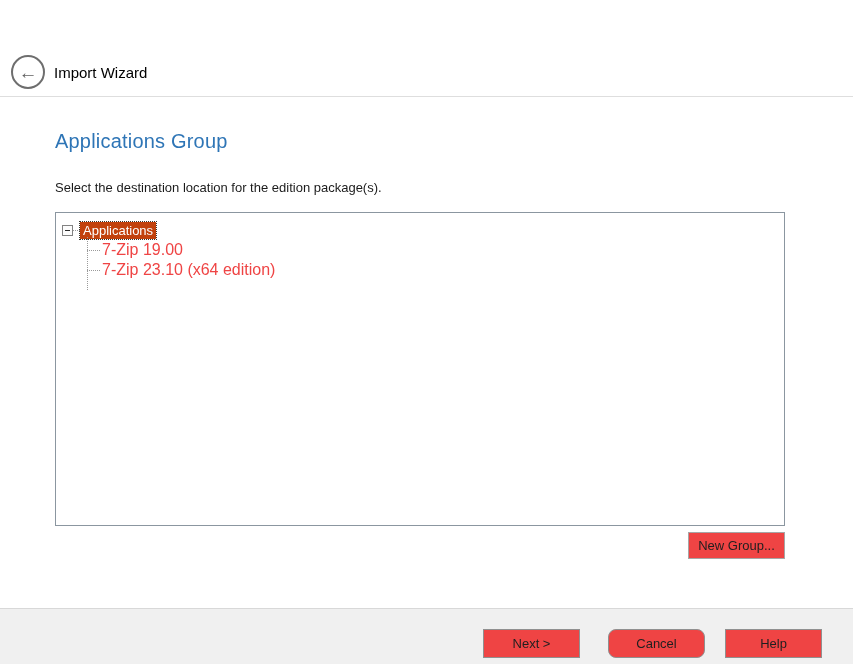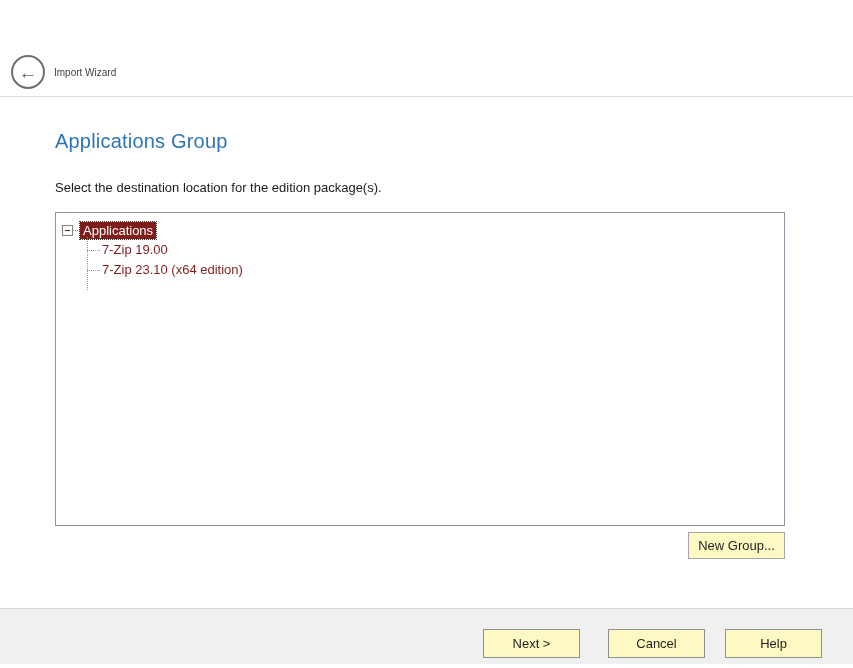--- a/index.html
+++ b/index.html
@@ -28,21 +28,21 @@
   }
   .header-left {
     position: absolute; left: 11px; top: 55px; height: 34px;
     display: flex; align-items: center; gap: 9px;
   }
   .back-btn {
     width: 34px; height: 34px; border: 2px solid #6e6e6e; border-radius: 50%;
     display: flex; align-items: center; justify-content: center;
     color: #5f5f5f; font-size: 19px; line-height: 1; background: #ffffff;
   }
-  .header-title { font-size: 10px; color: #404040; }
+  .header-title { font-size: 15px; color: #000000; }
 
   
   .page-heading {
     position: absolute; left: 55px; top: 130px;
     font-size: 20px; font-weight: 400; color: #2e75b6; letter-spacing: 0.2px;
   }
   .page-desc {
     position: absolute; left: 55px; top: 180px;
     font-size: 13px; color: #1b1b1b;
   }
@@ -59,50 +59,50 @@
   }
   .expander {
     width: 11px; height: 11px; border: 1px solid #828282; background: #fcfcfc;
     position: relative; flex: 0 0 auto;
   }
   .expander .minus-line {
     position: absolute; left: 2px; right: 2px; top: 4px; height: 1px; background: #2b2b2b;
   }
   .root-stub { width: 7px; border-top: 1px dotted #9a9a9a; height: 0; flex: 0 0 auto; }
   .tree-label-selected {
-    font-size: 13px; color: #ffffff; background: #7f1d1d;
+    font-size: 13px; color: #ffffff; background: #c2410c;
     padding: 1px 3px; outline: 1px dotted rgba(25,20,10,0.85); outline-offset: 0;
   }
   .tree-children { position: relative; }
   .tree-child-row {
     height: 20px; line-height: 20px; padding-left: 46px;
-    font-size: 13px; color: #7f1d1d; position: relative; white-space: nowrap;
+    font-size: 16px; color: #ef4444; position: relative; white-space: nowrap;
   }
   .child-stub {
     position: absolute; left: 31px; top: 50%; width: 13px; height: 0;
     border-top: 1px dotted #9a9a9a;
   }
   .tree-vline {
     position: absolute; left: 31px; top: 24px; height: 53px; width: 0;
     border-left: 1px dotted #9a9a9a;
   }
 
   
   .btn {
     position: absolute; display: flex; align-items: center; justify-content: center;
-    background: #fef9c3; border: 1px solid #909090; font-size: 13px; color: #1f1f1f;
+    background: #ef4444; border: 1px solid #909090; font-size: 13px; color: #1f1f1f;
     font-family: "Liberation Sans", sans-serif; cursor: default;
   }
   .new-group-btn { left: 688px; top: 532px; width: 97px; height: 27px; border-color: #a6a6a6; }
   .footer {
     position: absolute; left: 0; right: 0; top: 608px; height: 56px;
     background: #f0f0f0; border-top: 1px solid #d8d8d8;
   }
   .next-btn   { left: 483px; top: 20px; width: 97px; height: 29px; }
-  .cancel-btn { left: 608px; top: 20px; width: 97px; height: 29px; }
+  .cancel-btn { left: 608px; top: 20px; width: 97px; height: 29px; border-radius: 8px; }
   .help-btn   { left: 725px; top: 20px; width: 97px; height: 29px; }
 </style>
 </head>
 <body>
 
 <div class="window">
 
   <div class="close-btn">✕</div>
 
   <div class="header">

